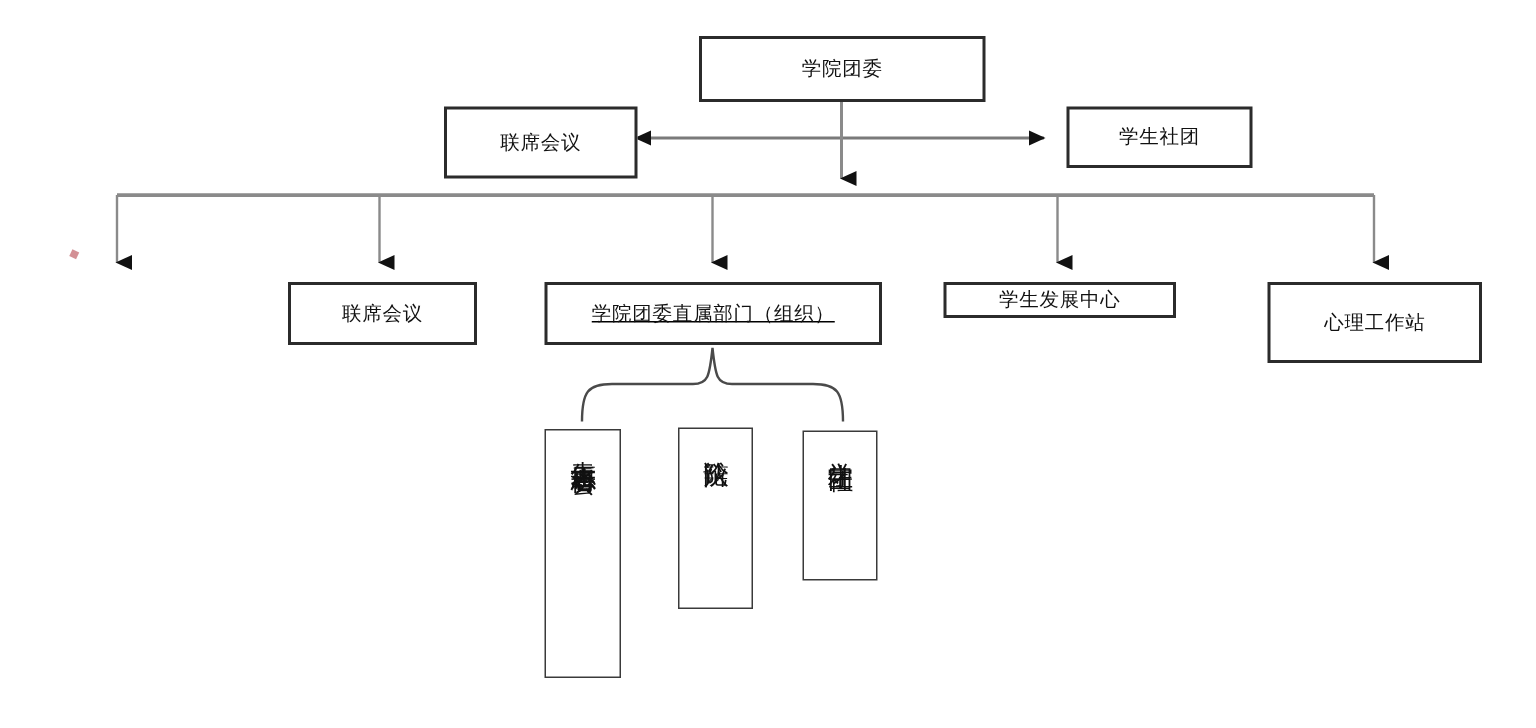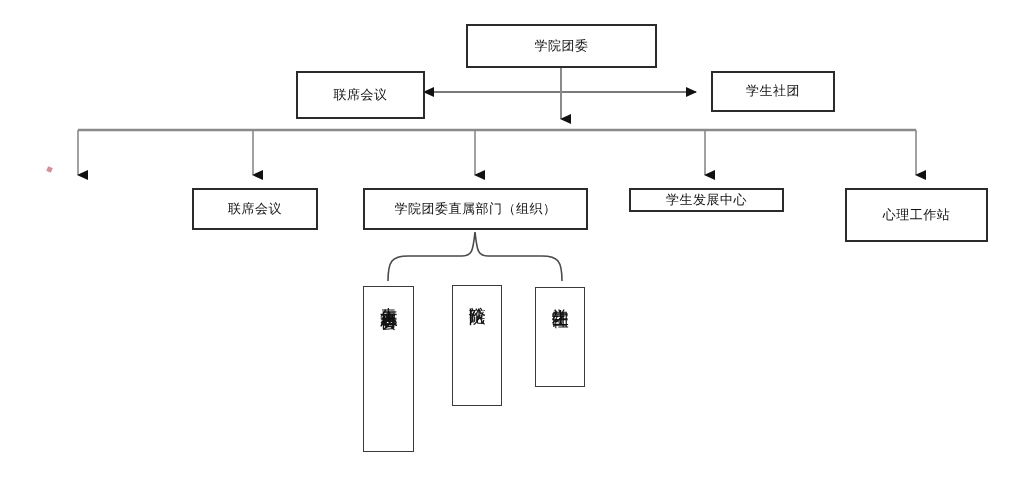--- a/index.html
+++ b/index.html
@@ -120,21 +120,21 @@
 
   <div class="node-box" style="left:711px; top:71px; width:124px; height:41px;">
     <span class="node-label">学生社团</span>
   </div>
 
 
   <div class="node-box" style="left:192px; top:188px; width:126px; height:42px;">
     <span class="node-label">联席会议</span>
   </div>
 
-  <div class="node-box" style="left:363px; top:188px; width:225px; height:42px;">
+  <div class="node-box" style="left:363px; top:188px; width:225px; height:42px;text-decoration:underline;">
     <span class="node-label">学院团委直属部门（组织）</span>
   </div>
 
   <div class="node-box" style="left:629px; top:188px; width:155px; height:24px;">
     <span class="node-label">学生发展中心</span>
   </div>
 
   <div class="node-box" style="left:845px; top:188px; width:143px; height:54px;">
     <span class="node-label">心理工作站</span>
   </div>

